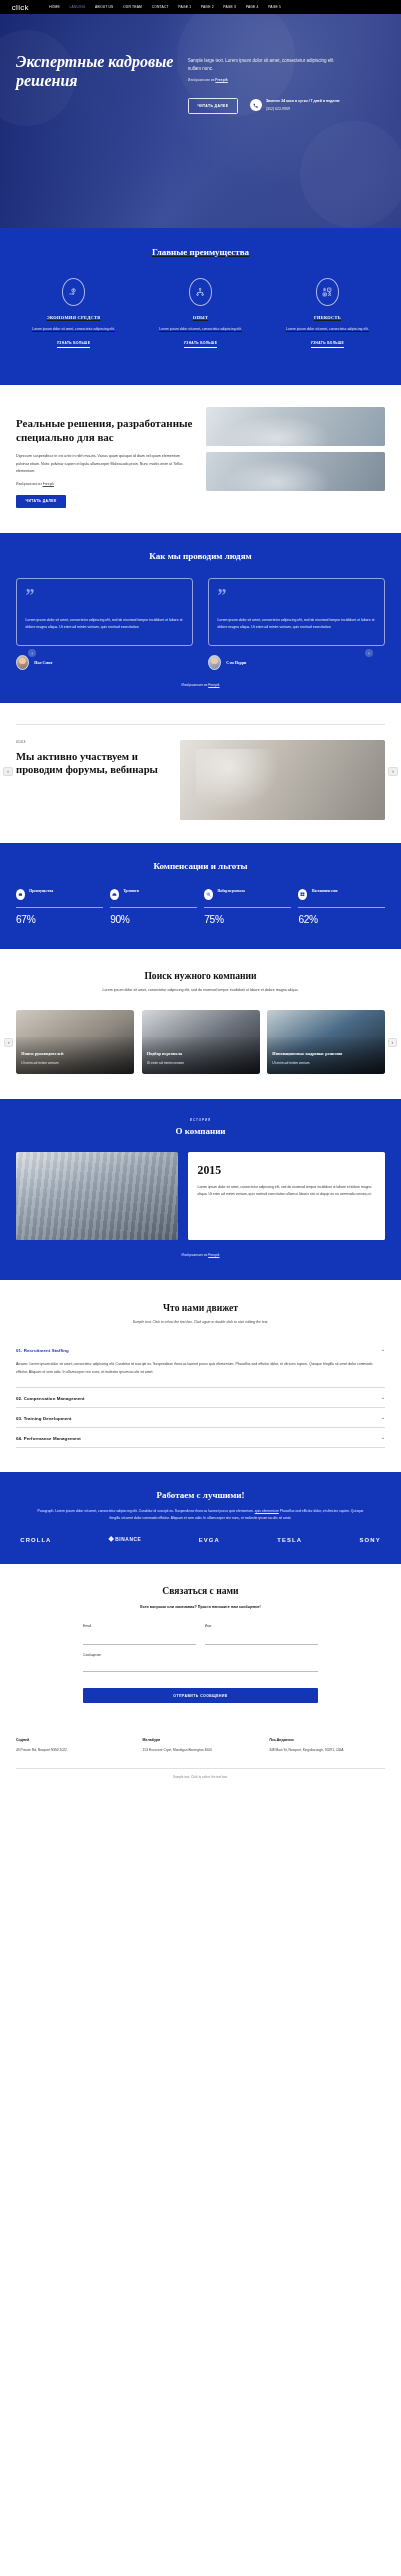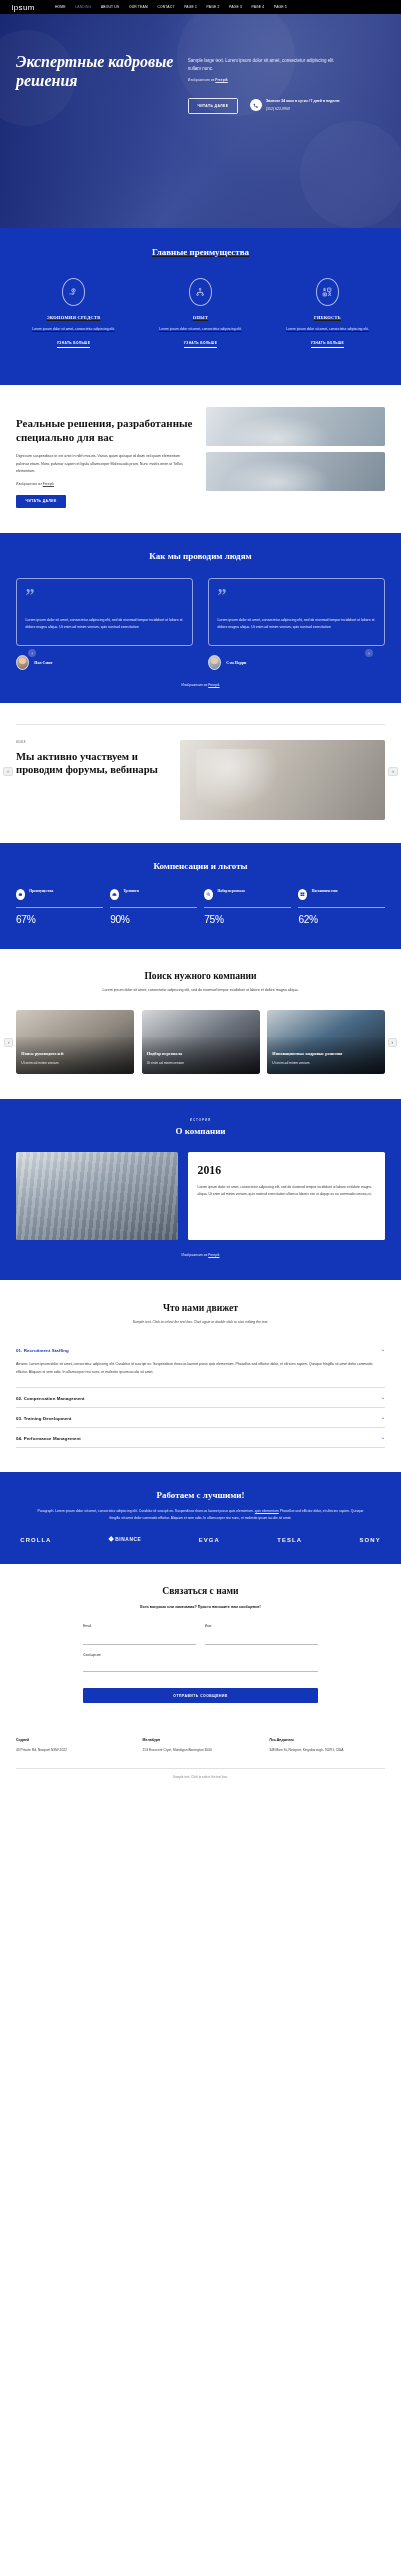--- a/index.html
+++ b/index.html
@@ -326,21 +326,21 @@
   .foot-col { flex:1; }
   .foot-h { font-size: 3.5px; font-weight:700; color:#111; margin-bottom: 5.3px; }
   .foot-l { font-size: 3.3px; color:#444; line-height: 1.95; }
   .foot-rule { height:0.5px; background:#e0e0e0; margin-top: 14px; }
   .foot-note { text-align:center; font-size: 3.1px; color:#8a8a8a; padding: 6.4px 0 2.1px; }
 </style>
 </head>
 <body>
 
 <div class="navbar">
-  <div class="logo">ipsum</div>
+  <div class="logo">click</div>
   <div class="navlinks">
     <a class="navlink">HOME</a>
     <a class="navlink active">LANDING</a>
     <a class="navlink">ABOUT US</a>
     <a class="navlink">OUR TEAM</a>
     <a class="navlink">CONTACT</a>
     <a class="navlink">PAGE 1</a>
     <a class="navlink">PAGE 2</a>
     <a class="navlink">PAGE 3</a>
     <a class="navlink">PAGE 4</a>
@@ -594,21 +594,21 @@
 </section>
 
 <section class="blue about">
   <div class="about-kicker">ИСТОРИЯ</div>
   <h2 class="sec-title-white" style="margin-top:4.3px">О компании</h2>
   <div class="about-grid">
     <div class="about-nav l">‹</div>
     <div class="about-nav r">›</div>
     <div class="about-img"></div>
     <div class="about-card">
-      <div class="about-year">2016</div>
+      <div class="about-year">2015</div>
       <div class="about-text">Lorem ipsum dolor sit amet, consectetur adipiscing elit, sed do eiusmod tempor incididunt ut labore et dolore magna aliqua. Ut enim ad minim veniam, quis nostrud exercitation ullamco laboris nisi ut aliquip ex ea commodo consequat.</div>
     </div>
   </div>
   <div class="credit-center">
     <span>Изображения из </span><u>Freepik</u>
   </div>
 </section>
 
 <section class="faq">
   <h2 class="sec-title-dark">Что нами движет</h2>

